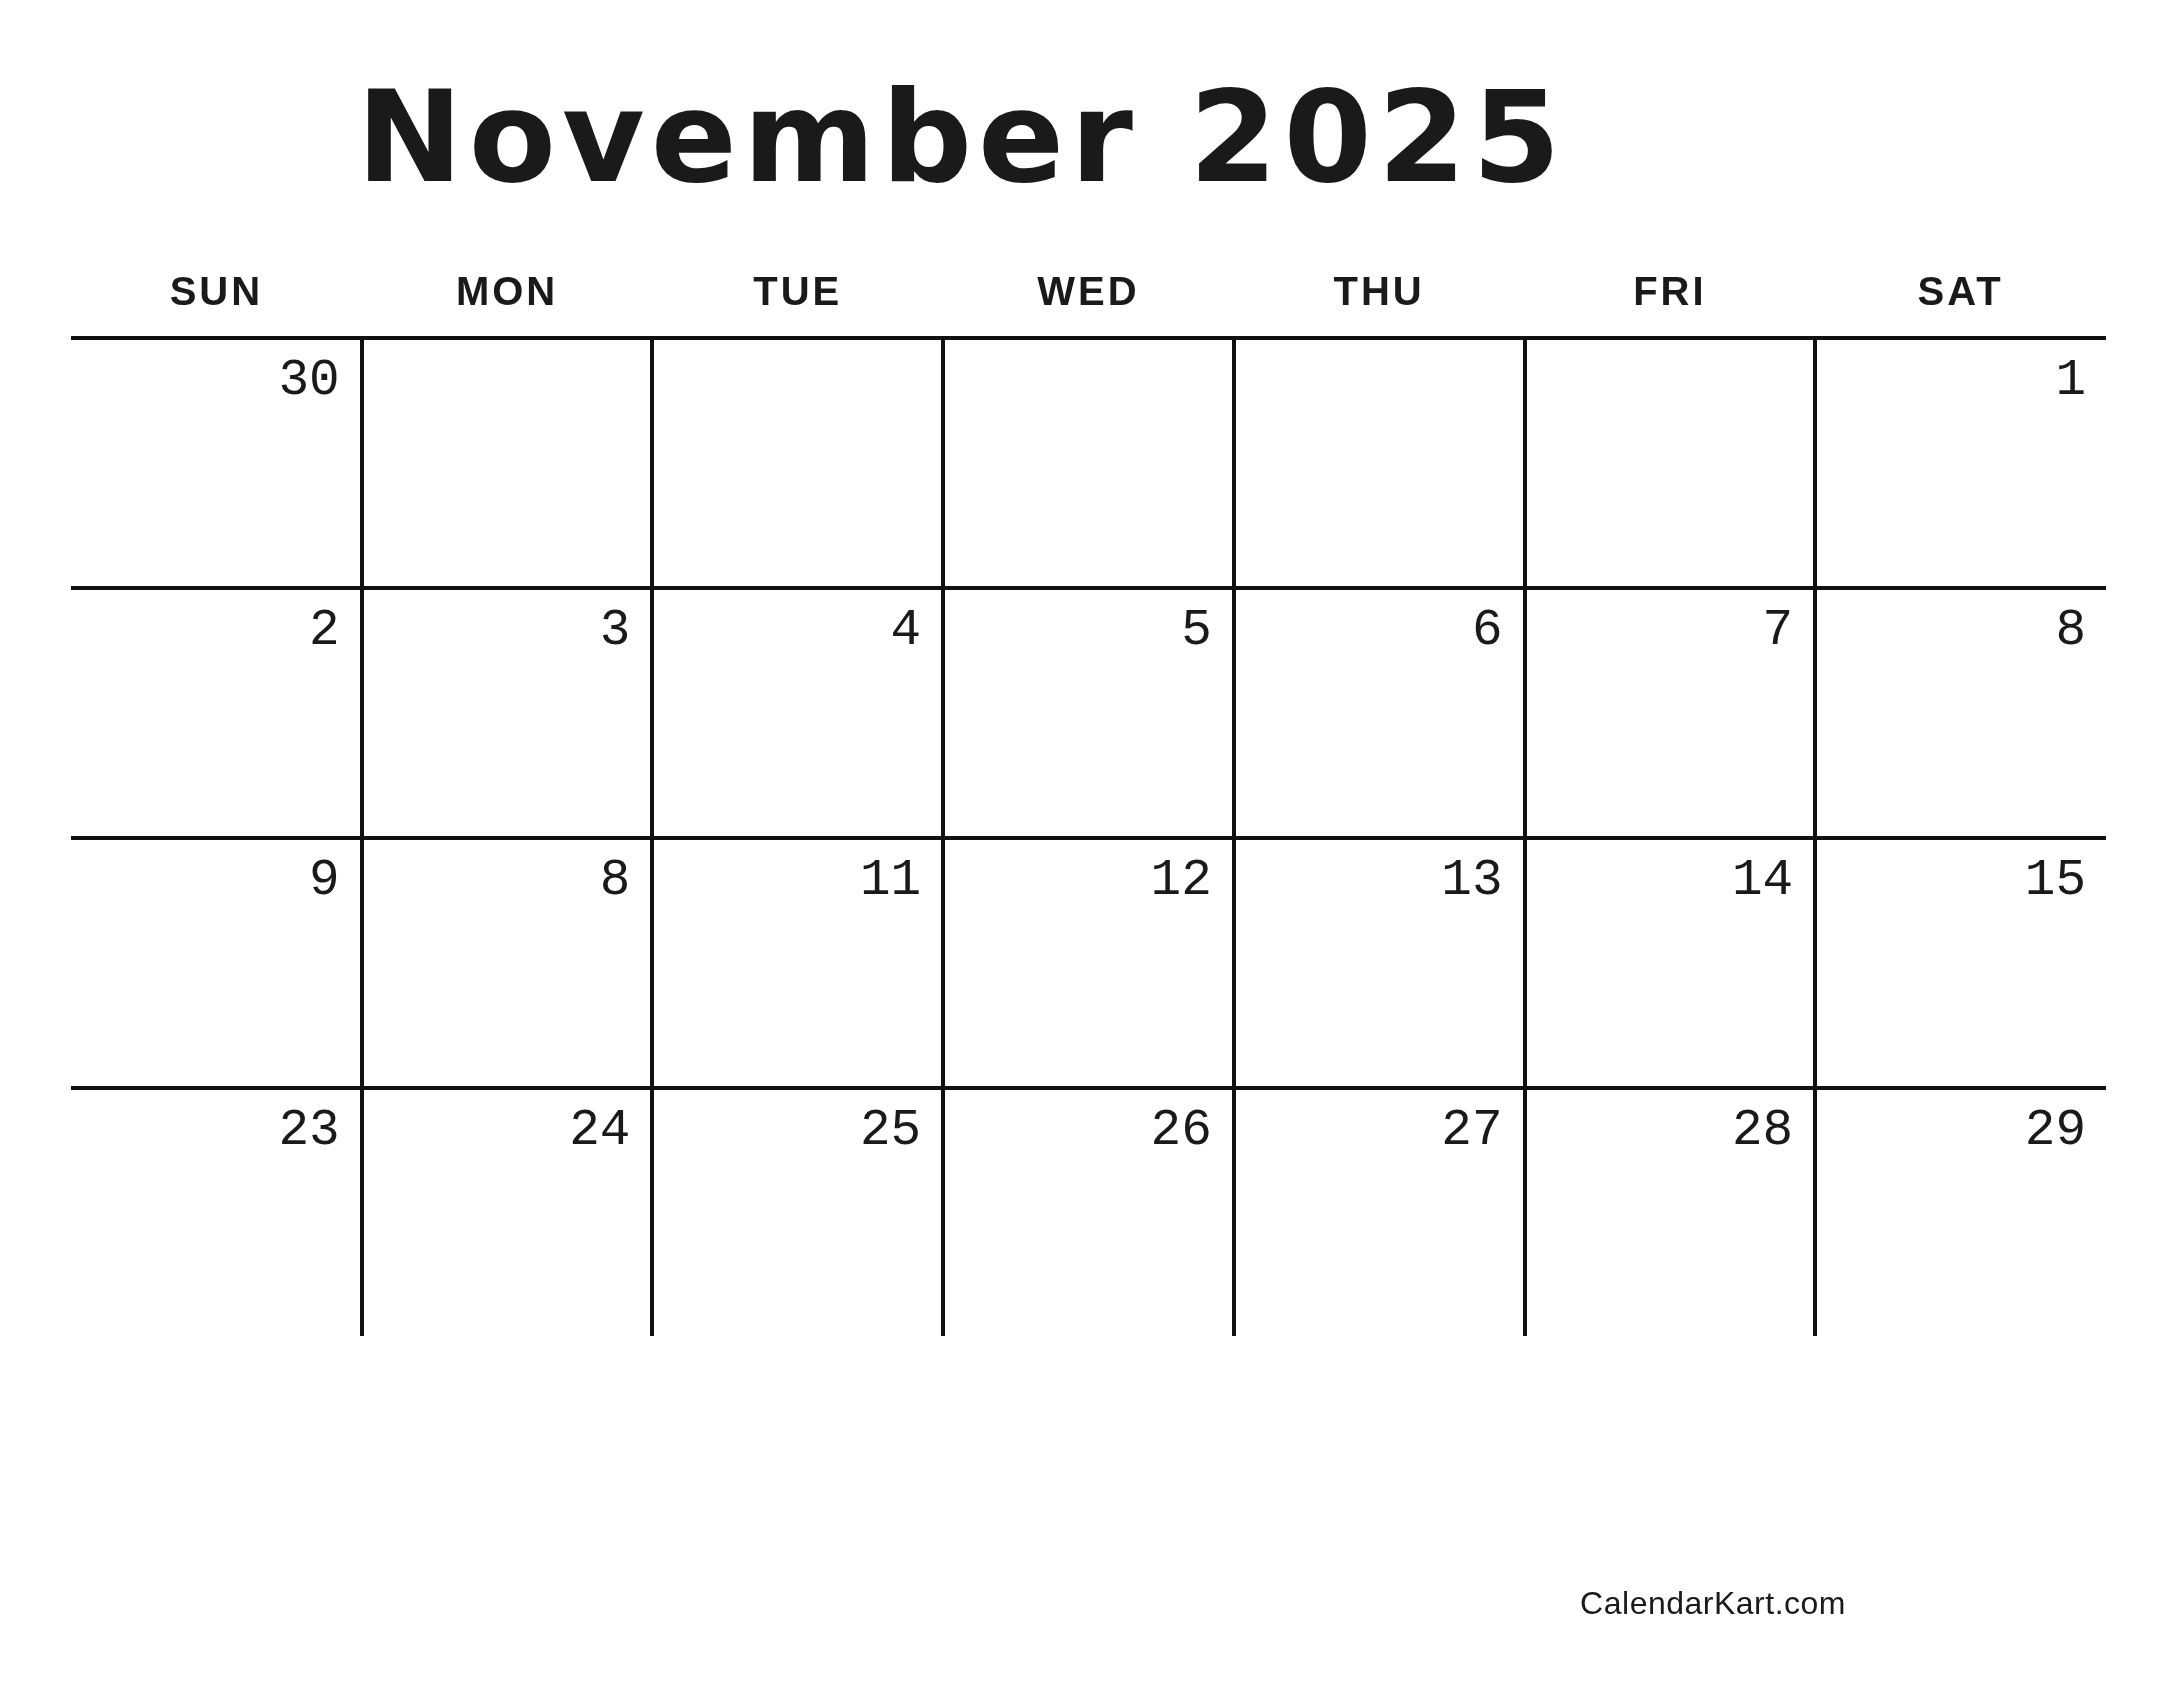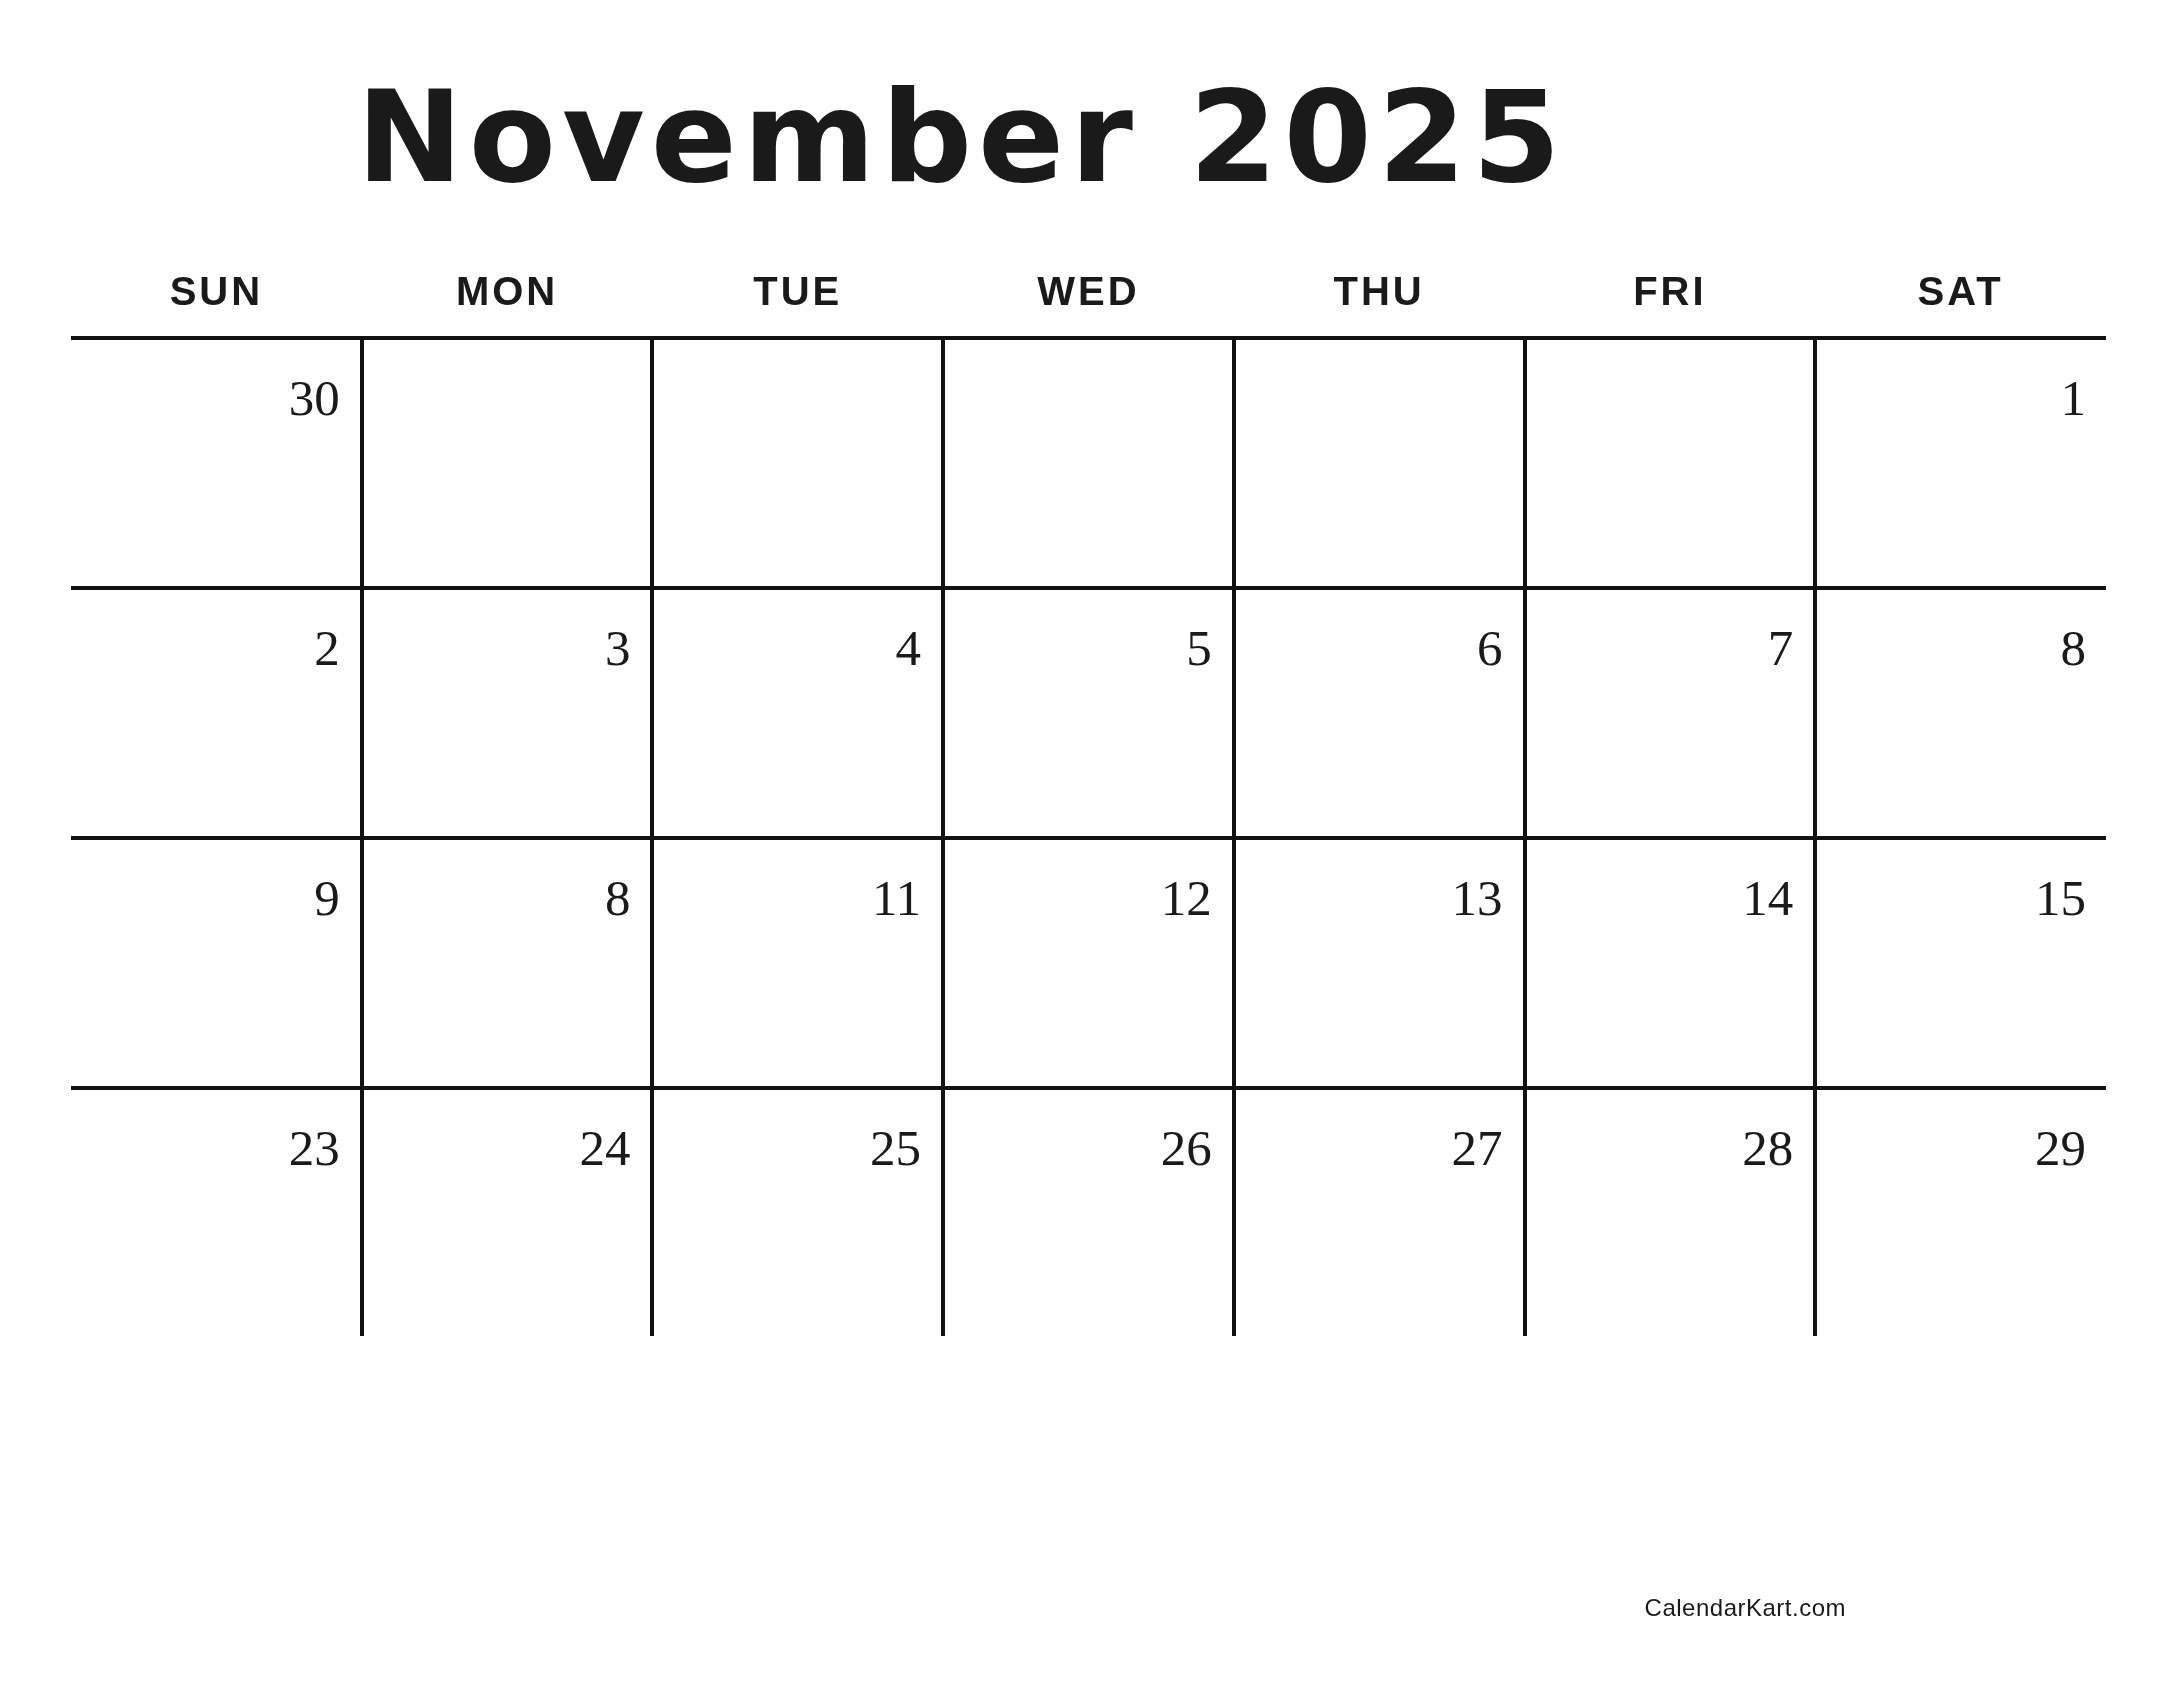--- a/index.html
+++ b/index.html
@@ -66,32 +66,32 @@
   }
   table.calendar td:last-child {
     border-right: none;
   }
   table.calendar tbody tr:last-child td {
     border-bottom: none;
   }
   .daynum {
     display: block;
     text-align: right;
-    font-family: Liberation Serif, serif;
+    font-family: Liberation Mono, monospace;
     font-size: 51px;
     line-height: 1.05;
-    padding: 32px 20px 0 0;
+    padding: 14px 20px 0 0;
     color: #1a1a1a;
   }
   .footer {
     position: absolute;
     right: 77px;
     bottom: 61px;
     font-family: "Liberation Sans", sans-serif;
-    font-size: 24px;
+    font-size: 32px;
     color: #1a1a1a;
     letter-spacing: 0.5px;
   }
 </style>
 </head>
 <body>
 
 <div class="page">
 
   <h1 class="title">November 2025</h1>

